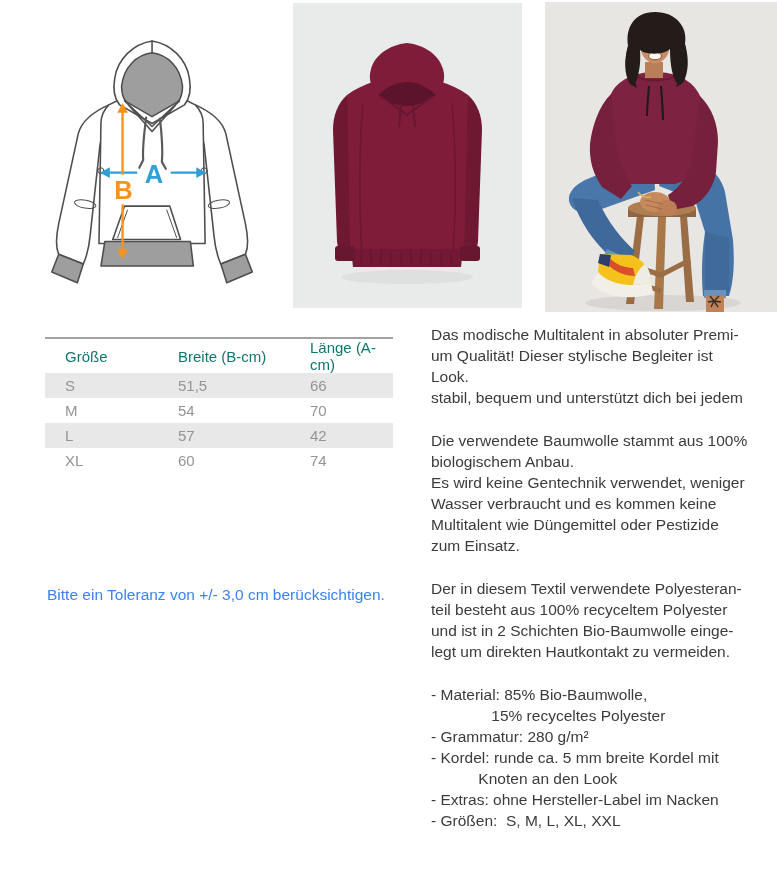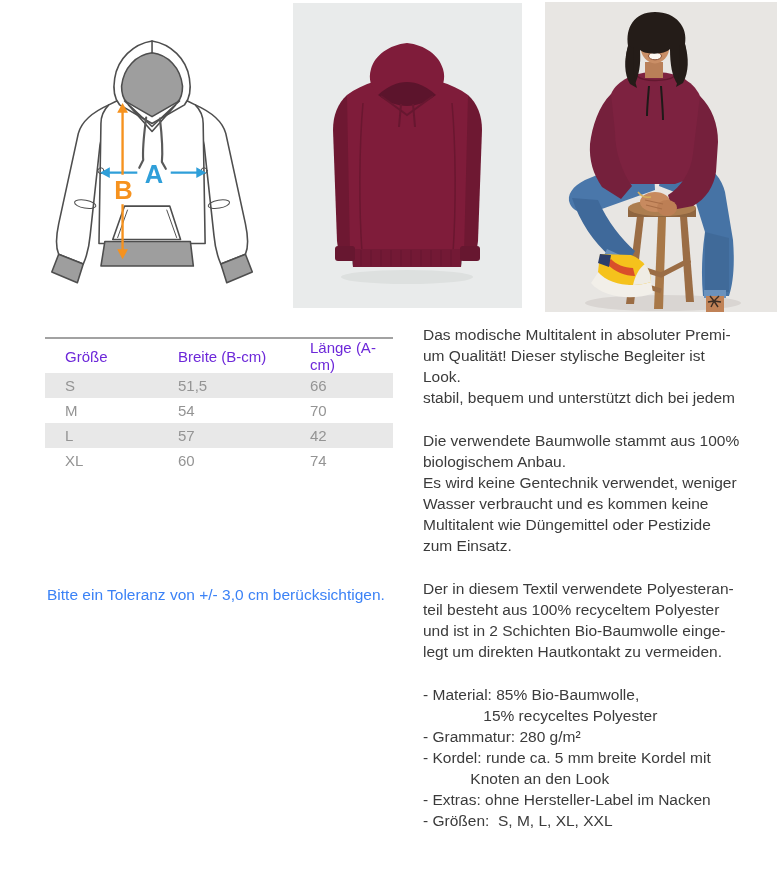--- a/index.html
+++ b/index.html
@@ -5,27 +5,27 @@
   html,body{margin:0;padding:0;background:#ffffff;}
   body{width:777px;height:873px;position:relative;font-family:"Liberation Sans",sans-serif;}
   .canvas{position:absolute;left:0;top:0;width:777px;height:873px;background:#fff;overflow:hidden;}
   .img{position:absolute;}
   .img svg{display:block;}
   .diagram{left:40px;top:5px;width:230px;height:300px;}
   .product{left:293px;top:3px;width:229px;height:305px;}
   .model{left:545px;top:2px;width:232px;height:310px;}
   .size-table{position:absolute;left:45px;top:337px;width:348px;border-collapse:collapse;
     table-layout:fixed;border-top:2px solid #a2a2a2;font-size:15px;color:#8f8f8f;}
-  .size-table th{font-weight:400;text-align:left;height:28px;padding:0 0 0 20px;color:#6d28d9;}
+  .size-table th{font-weight:400;text-align:left;height:28px;padding:0 0 0 20px;color:#0f766e;}
   .size-table td{height:25px;padding:0 0 0 20px;font-weight:400;color:#949494;}
   .size-table tbody tr.stripe{background:#e8e8e8;}
   .tolerance{position:absolute;left:47px;top:586px;font-size:15.5px;color:#3b82f6;}
   .description{position:absolute;left:423px;top:324px;width:352px;font-size:15.5px;
     line-height:21px;color:#3b3b3b;}
-  .description .para{margin:0 0 22px 0;}
+  .description .para{margin:0 0 22px 8px;}
   .desc-line{white-space:pre;min-height:21px;}
 </style>
 </head>
 <body>
 
 <div class="canvas">
 
   <div class="img diagram">
     <svg width="230" height="300" viewBox="38 0 234 300" xmlns="http://www.w3.org/2000/svg">
       <g stroke="#4e4e4e" stroke-width="1.6" fill="#ffffff" stroke-linejoin="round" stroke-linecap="round">

